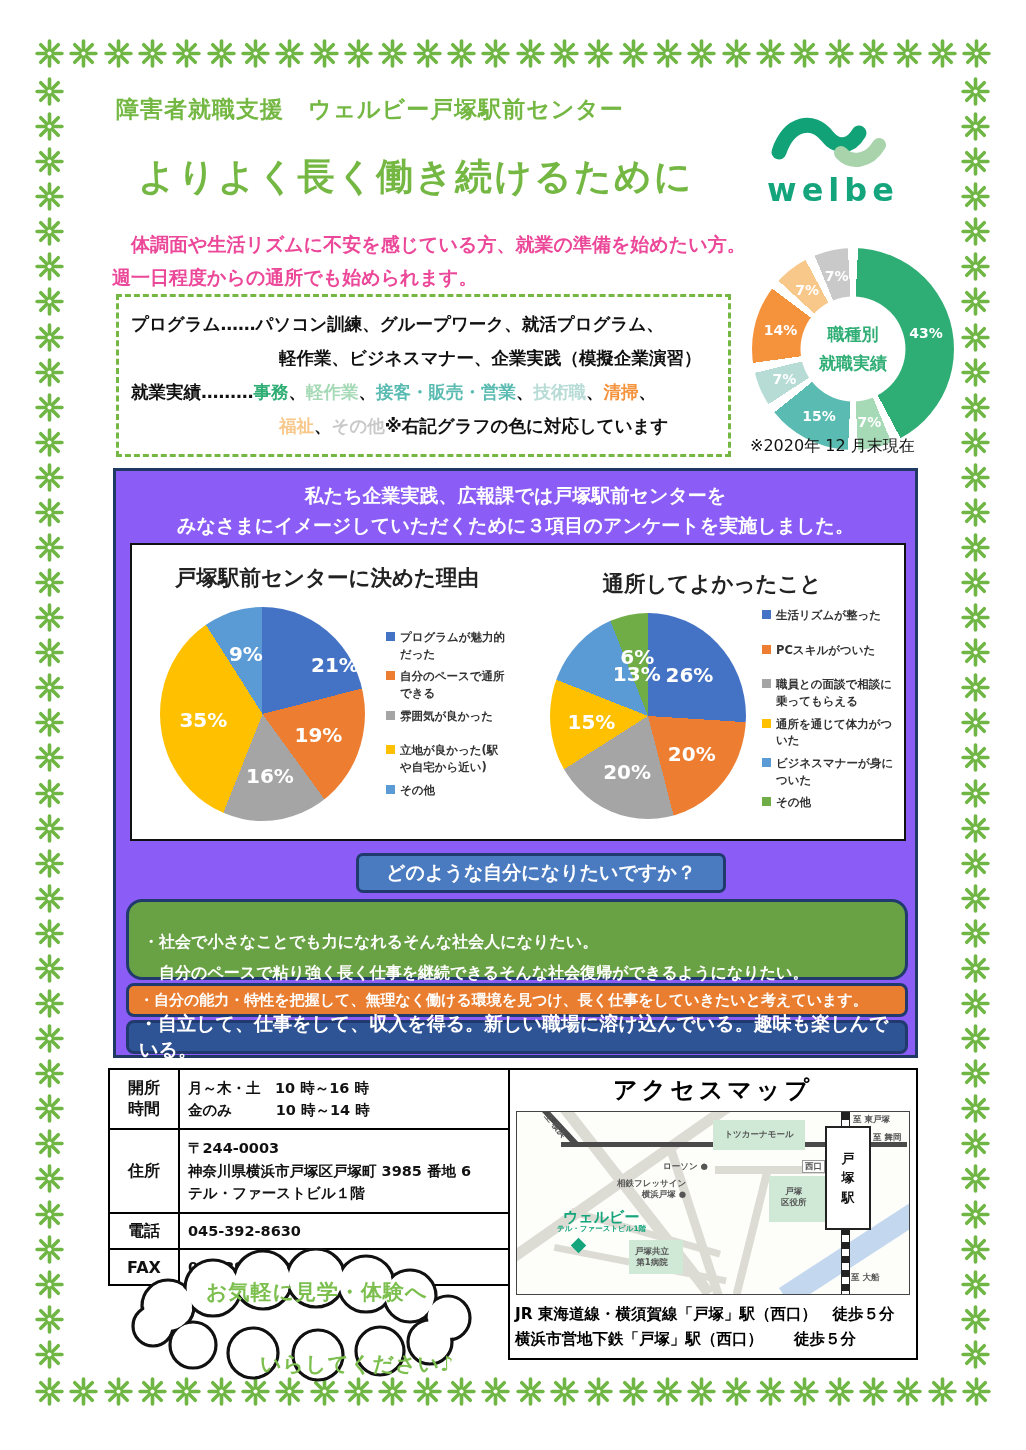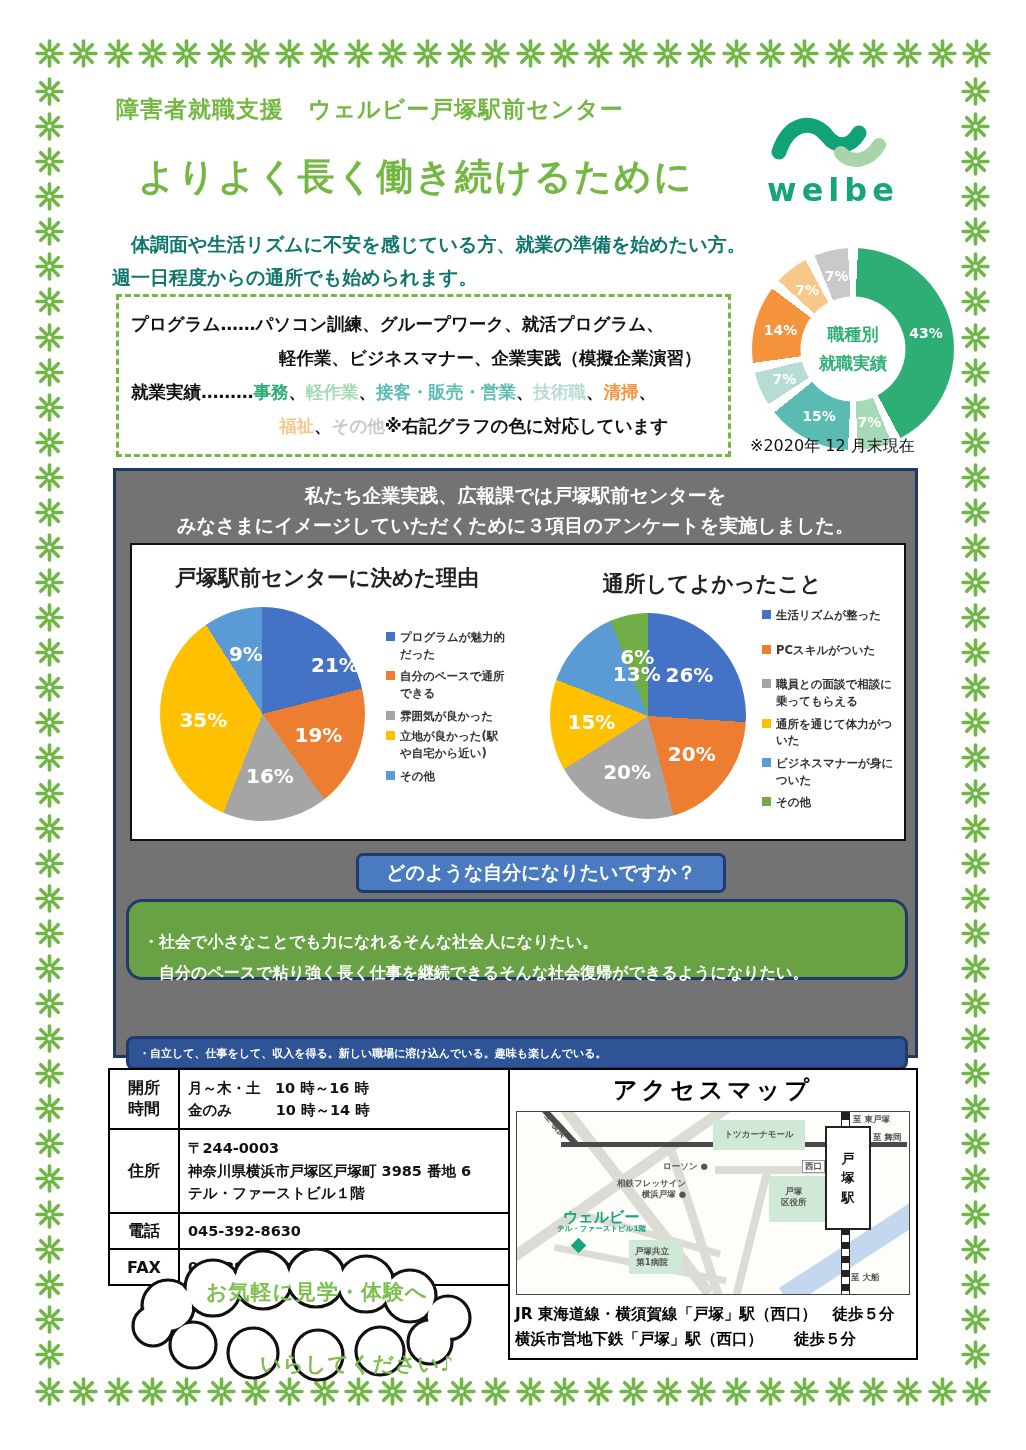--- a/index.html
+++ b/index.html
@@ -9,54 +9,54 @@
   .bstrip{position:absolute;display:flex;justify-content:space-between;align-items:center;}
   .bstrip.v{flex-direction:column;}
   
   .small-title{position:absolute;left:116px;top:94px;font-size:23px;font-weight:bold;
                color:#74b843;letter-spacing:1px;}
   .main-title{position:absolute;left:138px;top:152px;font-size:37px;font-weight:bold;
               color:#74b843;letter-spacing:2px;}
   .logo{position:absolute;left:766px;top:104px;width:134px;height:108px;text-align:center;}
   .logo-text{color:#14a57c;font-weight:bold;font-size:32px;letter-spacing:5px;line-height:1;margin-top:2px;}
   .intro{position:absolute;left:112px;top:228px;width:640px;font-size:19px;font-weight:bold;
-         color:#0f766e;line-height:1.75;}
+         color:#ec4899;line-height:1.75;}
   
   .program-box{position:absolute;left:116px;top:294px;width:585px;border:3px dashed #74b843;
                padding:10px 12px;font-size:17.5px;font-weight:bold;color:#111;line-height:1.95;box-sizing:content-box;}
   .pb-indent{padding-left:148px;}
   .sep{color:#111;}
   
   .donut-wrap{position:absolute;left:752px;top:248px;width:202px;height:202px;}
   .pie{position:relative;width:100%;height:100%;border-radius:50%;}
   .pie-label{position:absolute;transform:translate(-50%,-50%);color:#fff;font-weight:bold;white-space:nowrap;}
   .donut-wrap .pie-label{font-size:14px;}
   .donut-hole{position:absolute;left:50%;top:50%;transform:translate(-50%,-50%);width:52%;height:52%;
               background:#fff;border-radius:50%;display:flex;flex-direction:column;align-items:center;
               justify-content:center;color:#2ead74;font-weight:bold;font-size:17px;line-height:1.7;z-index:2;}
   .donut-caption{position:absolute;left:750px;top:436px;font-size:16px;color:#111;}
   
-  .panel{position:absolute;left:113px;top:468px;width:805px;height:590px;background:#737373;
+  .panel{position:absolute;left:113px;top:468px;width:805px;height:590px;background:#8b5cf6;
          border:3px solid #1f3864;box-sizing:border-box;}
   .panel-header{margin-top:9px;text-align:center;color:#fff;font-weight:bold;font-size:19px;line-height:1.6;}
   .chart-box{position:absolute;left:14px;top:72px;width:776px;height:298px;background:#fff;
              border:2px solid #111;box-sizing:border-box;}
   .chart-title{position:absolute;font-size:21.5px;font-weight:bold;color:#222;text-align:center;white-space:nowrap;}
   .big-pie .pie-label{font-size:20px;}
   .legend{position:absolute;font-size:11.5px;font-weight:bold;color:#333;line-height:1.45;}
   .legend-item{display:flex;margin-top:6px;}
   .legend-sq{flex:0 0 9px;width:9px;height:9px;margin:3px 5px 0 0;}
   .banner{position:absolute;left:240px;top:382px;width:370px;height:40px;background:#4a7ac0;
           border:3px solid #203a6e;border-radius:7px;color:#fff;font-weight:bold;font-size:19px;
           display:flex;align-items:center;justify-content:center;box-sizing:border-box;}
   .answer{position:absolute;left:10px;width:782px;color:#fff;font-weight:bold;
           border:3px solid #203a6e;box-sizing:border-box;}
   .ans1{top:428px;height:81px;border-radius:16px;font-size:16px;line-height:1.95;padding:24px 14px;}
   .ans2{top:512px;height:34px;border-radius:8px;font-size:15px;display:flex;align-items:center;padding:0 10px;}
-  .ans3{top:565px;height:34px;border-radius:8px;font-size:11px;display:flex;align-items:center;padding:0 10px;}
+  .ans3{top:549px;height:34px;border-radius:8px;font-size:19px;display:flex;align-items:center;padding:0 10px;}
   
   .contact{position:absolute;left:108px;top:1068px;border-collapse:collapse;}
   .contact td{border:2.5px solid #000;font-weight:bold;color:#111;white-space:pre-line;vertical-align:middle;}
   .contact .lab{width:64px;text-align:center;font-size:16px;padding:3px 2px;}
   .contact .val{width:326px;font-size:14.5px;padding:3px 8px;line-height:1.55;}
   
   .access{position:absolute;left:508px;top:1068px;width:410px;height:292px;border:2.5px solid #000;
           box-sizing:border-box;background:#fff;}
   .access-title{text-align:center;font-size:24px;font-weight:bold;letter-spacing:4px;margin-top:4px;color:#000;}
   .map{position:relative;margin:5px auto 0;width:392px;height:182px;border:1.5px solid #444;
@@ -1323,21 +1323,21 @@
             <span>プログラムが魅力的だった</span>
           </div>
           <div class="legend-item">
             <span class="legend-sq" style="background: rgb(237, 125, 49);"></span>
             <span>自分のペースで通所できる</span>
           </div>
           <div class="legend-item">
             <span class="legend-sq" style="background: rgb(165, 165, 165);"></span>
             <span>雰囲気が良かった</span>
           </div>
-          <div class="legend-item" style="margin-top: 4px;">
+          <div class="legend-item" style="margin-top: 18px;">
             <span class="legend-sq" style="background: rgb(255, 192, 0);"></span>
             <span>立地が良かった(駅や自宅から近い)</span>
           </div>
           <div class="legend-item">
             <span class="legend-sq" style="background: rgb(91, 155, 213);"></span>
             <span>その他</span>
           </div>
         </div>
 
       <div class="chart-title" style="left:430px;top:24px;width:300px;">通所してよかったこと</div>
@@ -1376,20 +1376,21 @@
           </div>
         </div>
     </div>
 
     <div class="banner">どのような自分になりたいですか？</div>
 
     <div class="answer ans1" style="background: rgb(105, 162, 69);">
       <div>・社会で小さなことでも力になれるそんな社会人になりたい。</div>
       <div>　自分のペースで粘り強く長く仕事を継続できるそんな社会復帰ができるようになりたい。</div>
     </div>
+    <div class="answer ans2" style="background: rgb(233, 126, 48);">・自分の能力・特性を把握して、無理なく働ける環境を見つけ、長く仕事をしていきたいと考えています。</div>
     <div class="answer ans3" style="background: rgb(47, 84, 150);">・自立して、仕事をして、収入を得る。新しい職場に溶け込んでいる。趣味も楽しんでいる。</div>
   </div>
 
   <table class="contact">
     <tbody>
         <tr>
       <td class="lab" style="height:52px;">開所
 時間</td>
       <td class="val">月～木・土　10 時～16 時
 金のみ　　　10 時～14 時</td>

